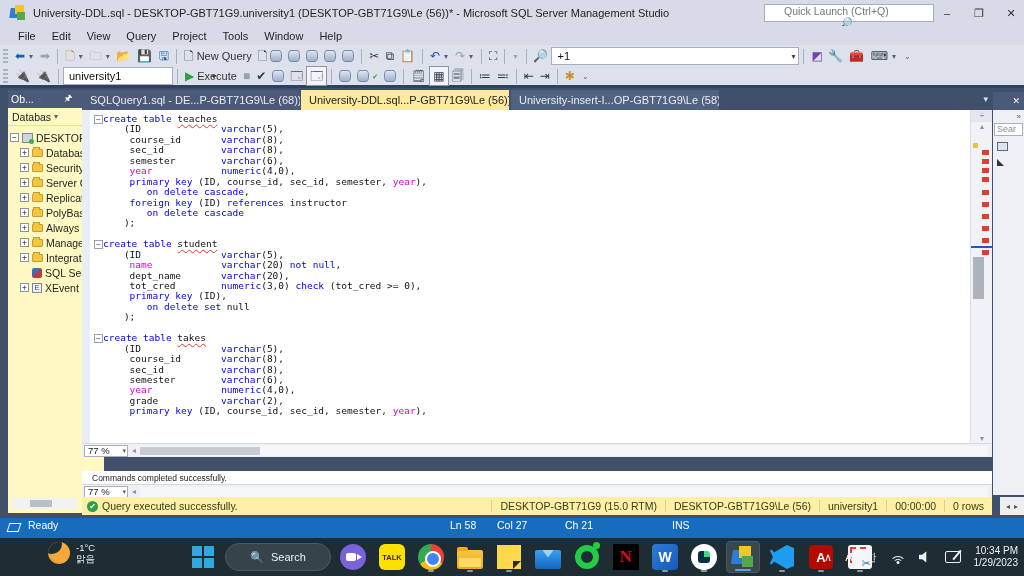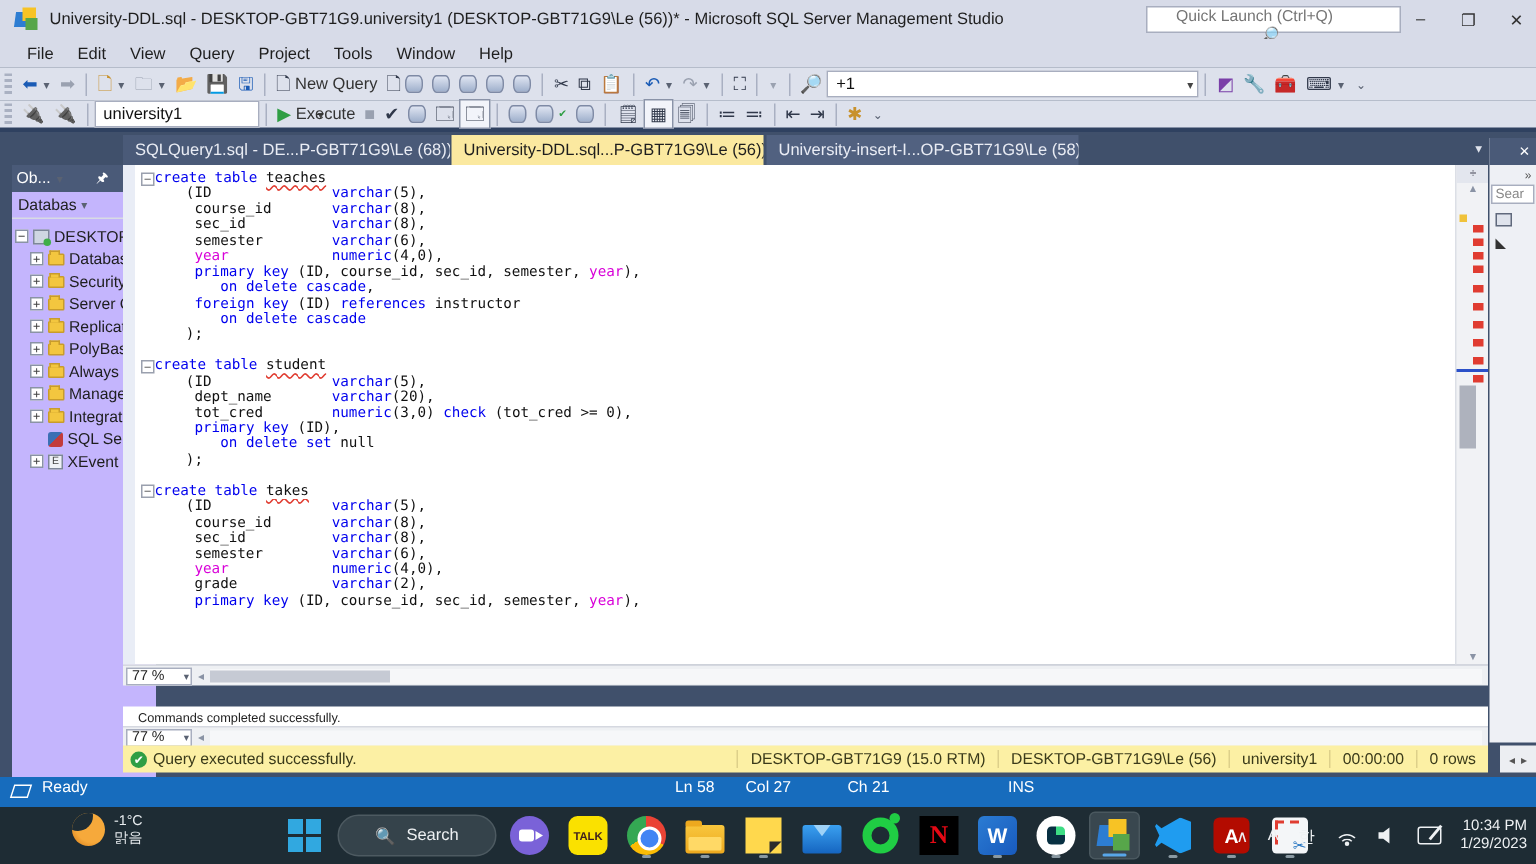--- a/index.html
+++ b/index.html
@@ -38,21 +38,21 @@
   .combo { height:18px; background:#fff; border:1px solid #a8aebf; display:flex; align-items:center; }
   .combo input { flex:1; border:none; outline:none; font-size:11px; color:#111; padding-left:5px; background:transparent; font-family:"Liberation Sans",sans-serif;}
   .combo .caret { color:#444; padding-right:3px; }
   .toggled { border:1px solid #8a93a8; background:#f2f4fa; }
   .mini-db { width:12px; height:12px; border-radius:3px/5px; background:linear-gradient(#dfe5f2,#9fb0cc); border:1px solid #7e8aa5; }
 
   
   .dock { position:absolute; left:0; top:90px; width:1024px; height:428px; background:#40506b; }
 
   
-  .oe { position:absolute; left:8px; top:20px; width:96px; height:423px; background:#c4b5fd; }
+  .oe { position:absolute; left:8px; top:0; width:96px; height:423px; background:#fef9c3; }
   .oe-header { height:18px; background:#4a5a78; color:#fff; font-size:10.5px; display:flex; align-items:center; padding:0 3px; gap:3px; }
   .oe-header .hx { font-size:9px; margin-left:auto; }
   .oe-connect { height:18px; border-bottom:1px solid #d8dbe4; display:flex; align-items:center; font-size:10.5px; color:#222; padding-left:4px; gap:2px; position:relative; }
   .oe-connect .chev { position:absolute; right:2px; top:0; font-size:8px; color:#666; }
   .tree { padding-top:4px; overflow:hidden; height:355px; }
   .tree-row { display:flex; align-items:center; height:15px; font-size:10.5px; color:#1e1e1e; white-space:nowrap; overflow:hidden; }
   .lvl0 { padding-left:2px; } .lvl1 { padding-left:12px; }
   .expander { width:9px; height:9px; border:1px solid #8a93a5; background:#fff; font-size:8px; line-height:7px; text-align:center; color:#444; margin-right:3px; flex:none; font-family:"DejaVu Sans Mono",monospace;}
   .exp-none { width:9px; border:none; background:transparent; margin-right:3px; flex:none;}
   .i-server { width:11px; height:10px; background:#cfd6e2; border:1px solid #7d8699; position:relative; margin-right:3px; flex:none;}
@@ -543,20 +543,24 @@
           <div class="code-line">
             <span class="fold-col fold-box">−</span>
             <span class="code-text"><span class="tok-k">create table </span><span class="tok-t">student</span></span>
           </div>
           <div class="code-line">
             <span class="fold-col fold-line"></span>
             <span class="code-text"><span class="tok-p">    (ID              </span><span class="tok-k">varchar</span><span class="tok-p">(5),</span></span>
           </div>
           <div class="code-line">
             <span class="fold-col fold-line"></span>
+            <span class="code-text"><span class="tok-p">     </span><span class="tok-m">name</span><span class="tok-p">            </span><span class="tok-k">varchar</span><span class="tok-p">(20) </span><span class="tok-k">not null</span><span class="tok-p">,</span></span>
+          </div>
+          <div class="code-line">
+            <span class="fold-col fold-line"></span>
             <span class="code-text"><span class="tok-p">     dept_name       </span><span class="tok-k">varchar</span><span class="tok-p">(20),</span></span>
           </div>
           <div class="code-line">
             <span class="fold-col fold-line"></span>
             <span class="code-text"><span class="tok-p">     tot_cred        </span><span class="tok-k">numeric</span><span class="tok-p">(3,0) </span><span class="tok-k">check</span><span class="tok-p"> (tot_cred &gt;= 0),</span></span>
           </div>
           <div class="code-line">
             <span class="fold-col fold-line"></span>
             <span class="code-text"><span class="tok-p">     </span><span class="tok-k">primary key</span><span class="tok-p"> (ID),</span></span>
           </div>

